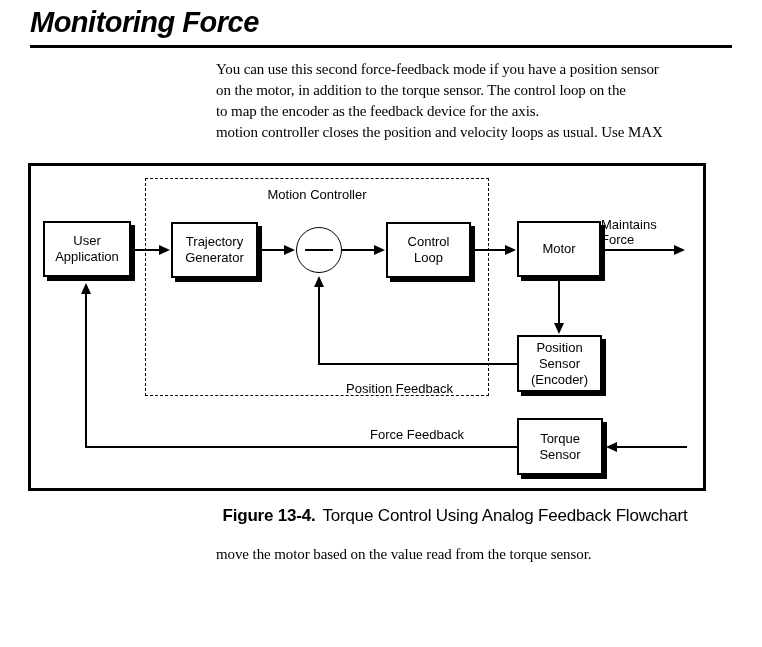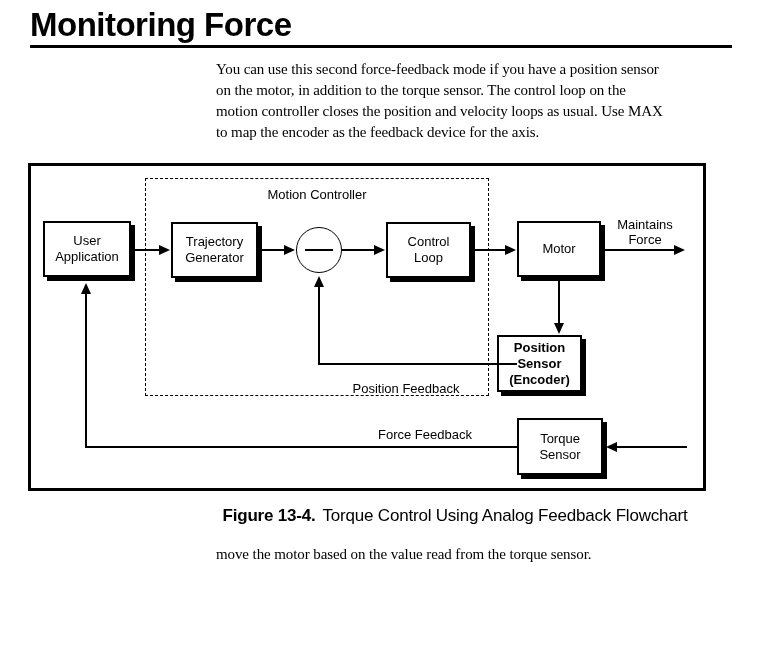--- a/index.html
+++ b/index.html
@@ -8,23 +8,24 @@
     background:#ffffff;
     position:relative;
     font-family:"Liberation Sans",sans-serif;
     color:#000;
     overflow:hidden;
   }
   .abs{position:absolute;}
   
   .page-title{
     left:30px;top:6px;
-    font-size:33px;font-weight:bold;
+    font-size:29px;font-weight:bold;
     letter-spacing:-0.5px;
     font-family:"Liberation Sans",sans-serif;
+    font-style:italic;
   }
   .title-rule{left:30px;top:45px;width:702px;height:3px;background:#000;}
   
   .para{
     left:216px;
     font-family:"Liberation Serif",serif;
     font-size:15px;line-height:21px;
     letter-spacing:-0.1px;
     white-space:nowrap;
   }
@@ -49,58 +50,58 @@
     box-shadow:4px 4px 0 #000;
     box-sizing:border-box;
     display:flex;flex-direction:column;
     align-items:center;justify-content:center;
     font-size:13px;line-height:16px;text-align:center;
   }
   .n-user{left:12px;top:55px;width:88px;height:56px;}
   .n-traj{left:140px;top:56px;width:87px;height:56px;}
   .n-ctrl{left:355px;top:56px;width:85px;height:56px;text-align:right;}
   .n-motor{left:486px;top:55px;width:84px;height:56px;}
-  .n-possen{left:466px;top:169px;width:85px;height:57px;font-weight:bold;}
+  .n-possen{left:486px;top:169px;width:85px;height:57px;}
   .n-torque{left:486px;top:252px;width:86px;height:57px;}
   .sum-circle{
     left:265px;top:61px;width:46px;height:46px;
     border:1.5px solid #000;border-radius:50%;
     background:#fff;box-sizing:border-box;
     display:flex;align-items:center;justify-content:center;
   }
   .minus-line{width:28px;height:2px;background:#000;}
   .line{background:#000;}
   .ah{width:0;height:0;}
   .ah-r{border-left:11px solid #000;border-top:5px solid transparent;border-bottom:5px solid transparent;}
   .ah-l{border-right:11px solid #000;border-top:5px solid transparent;border-bottom:5px solid transparent;}
   .ah-u{border-bottom:11px solid #000;border-left:5px solid transparent;border-right:5px solid transparent;}
   .ah-d{border-top:11px solid #000;border-left:5px solid transparent;border-right:5px solid transparent;}
-  .edge-label{font-size:13px;line-height:15px;text-align:center;}
+  .edge-label{font-size:13px;line-height:15px;text-align:left;}
   .lbl-maintains{left:570px;top:51px;width:88px;}
   .lbl-posfb{left:315px;top:179px;width:120px;margin-top:36px;}
   .lbl-forcefb{left:315px;top:261px;width:110px;margin-left:24px;}
   
   .caption{
     left:200px;top:506px;width:510px;
     text-align:center;font-size:17px;
     letter-spacing:-0.2px;
   }
   .caption .cap-label{font-weight:bold;margin-right:7px;}
 </style>
 </head>
 <body>
 
 <div class="abs page-title">Monitoring Force</div>
 <div class="abs title-rule"></div>
 
 <div class="abs para para-intro">
   <div>You can use this second force-feedback mode if you have a position sensor</div>
   <div>on the motor, in addition to the torque sensor. The control loop on the</div>
+  <div>to map the encoder as the feedback device for the axis.</div>
   <div>motion controller closes the position and velocity loops as usual. Use MAX</div>
-  <div>to map the encoder as the feedback device for the axis.</div>
 </div>
 
 <div class="abs figure-frame">
 
   <div class="abs dashed-group"></div>
   <div class="abs group-label">Motion Controller</div>
 
   <div class="abs node n-user">
     <div>User</div>
     <div>Application</div>

